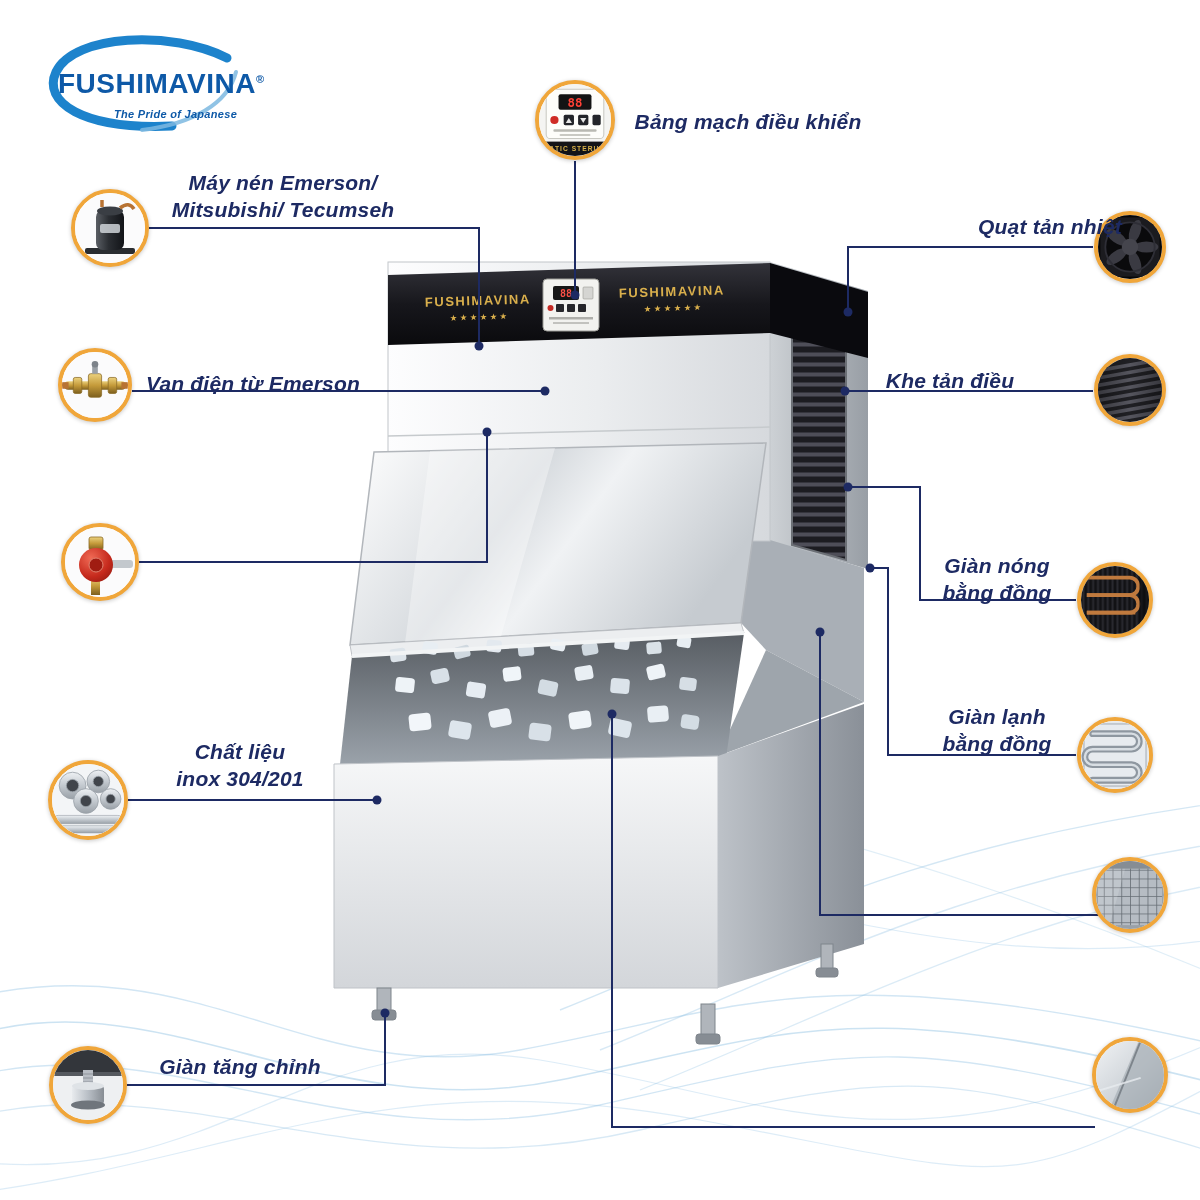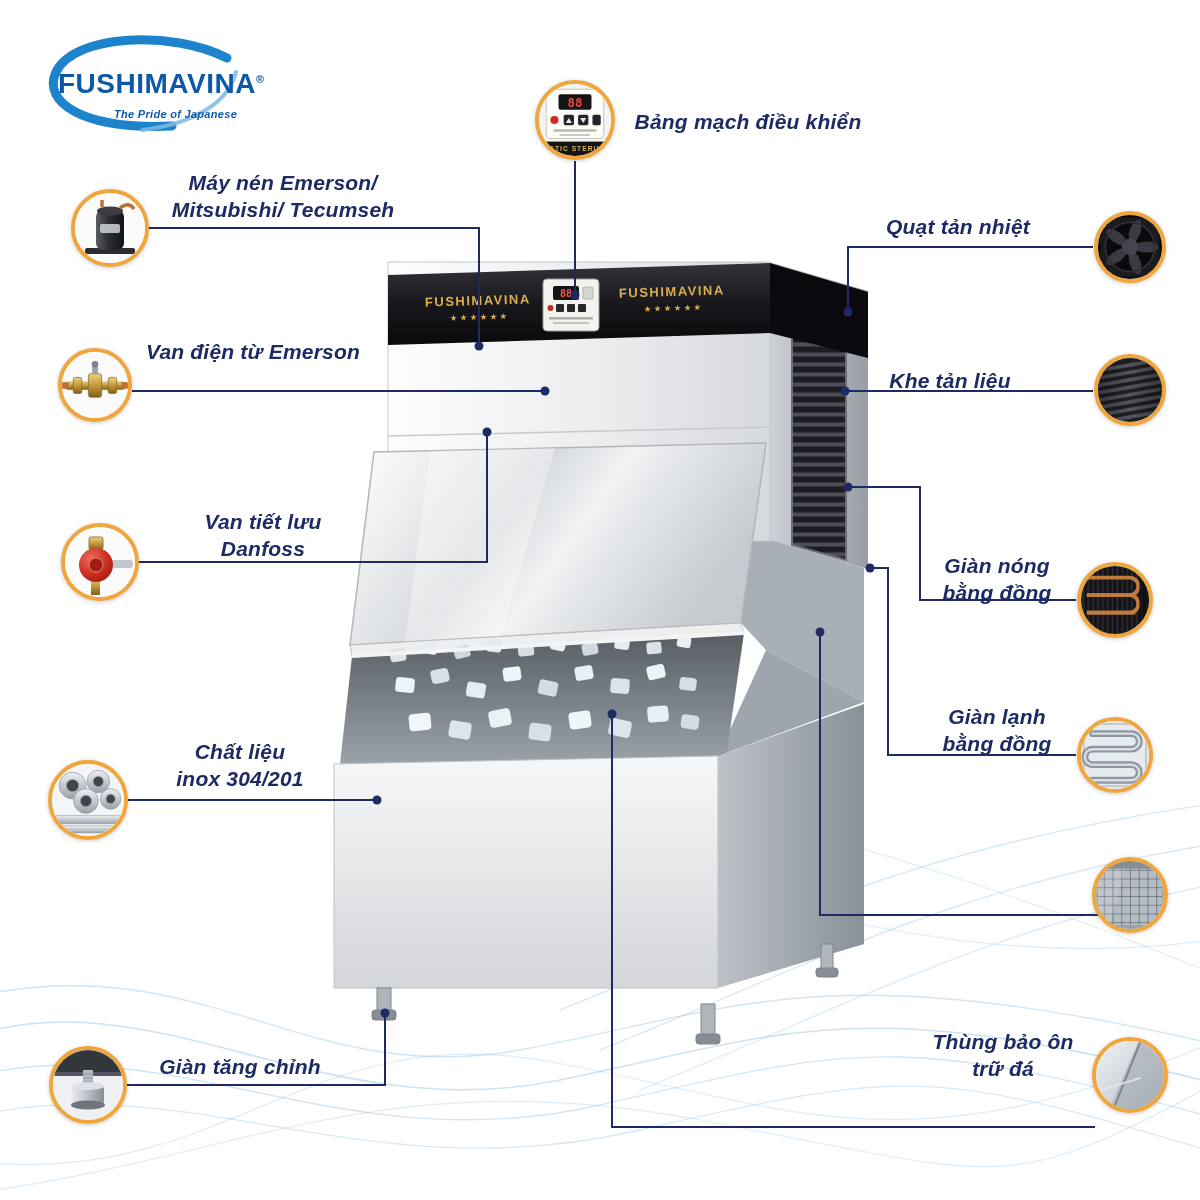--- a/index.html
+++ b/index.html
@@ -427,28 +427,24 @@
       <rect width="70" height="70" fill="url(#icBin)"></rect>
       <polygon points="44,0 70,0 70,70 14,70" fill="#aab1b8" opacity=".75"></polygon>
       <path d="M 46 0 L 18 70" stroke="#7d848b" stroke-width="2"></path>
       <path d="M 0 52 L 46 38" stroke="#e8ecef" stroke-width="2" opacity=".8"></path>
     </svg>
   </div>
 
   <div class="label" style="left:283px;top:197px">Máy nén Emerson/
 Mitsubishi/ Tecumseh</div>
   <div class="label" style="left:748px;top:122px">Bảng mạch điều khiển</div>
-  <div class="label" style="left:253px;top:352px">Van điện từ Emerson</div>
-  <div class="label" style="left:263px;top:536px">Van tiết lưu
-Danfoss</div>
+  <div class="label" style="left:253px;top:384px">Van điện từ Emerson</div>
   <div class="label" style="left:240px;top:766px">Chất liệu
 inox 304/201</div>
   <div class="label" style="left:240px;top:1067px">Giàn tăng chỉnh</div>
-  <div class="label" style="left:958px;top:227px">Quạt tản nhiệt</div>
-  <div class="label" style="left:950px;top:381px">Khe tản liệu</div>
+  <div class="label" style="left:1050px;top:227px">Quạt tản nhiệt</div>
+  <div class="label" style="left:950px;top:381px">Khe tản điều</div>
   <div class="label" style="left:997px;top:580px">Giàn nóng
 bằng đồng</div>
   <div class="label" style="left:997px;top:731px">Giàn lạnh
 bằng đồng</div>
-  <div class="label" style="left:1003px;top:1056px">Thùng bảo ôn
-trữ đá</div>
 
 </div>
 
 </body></html>

